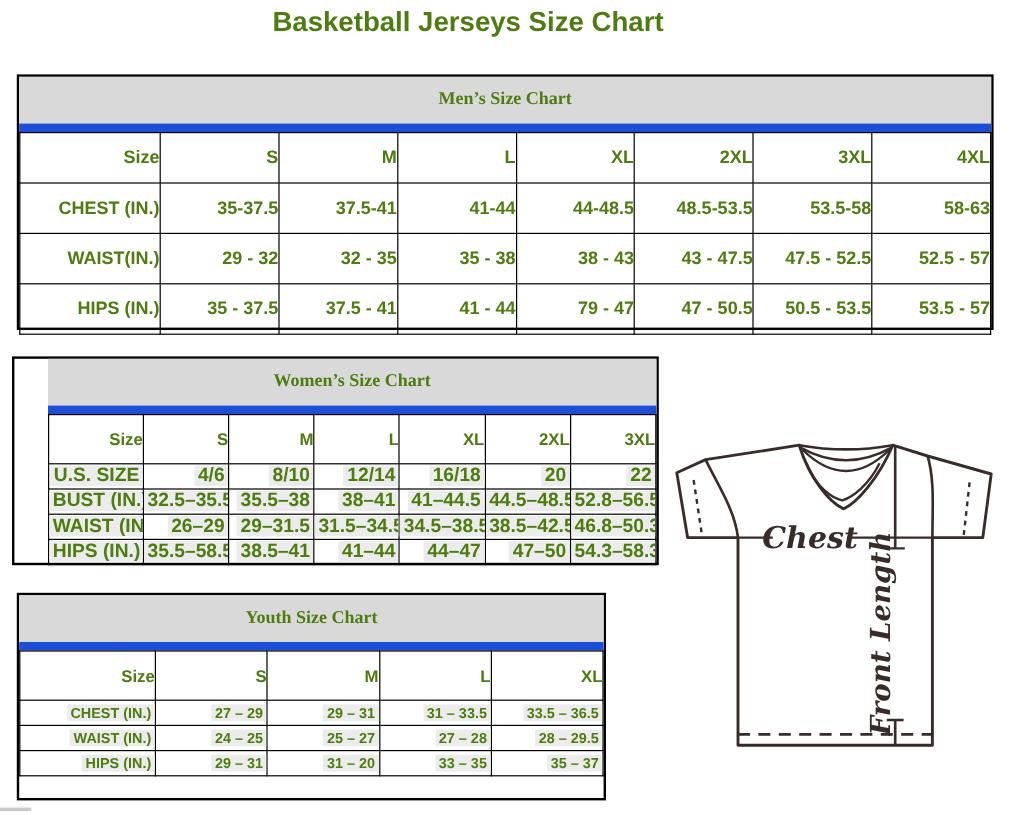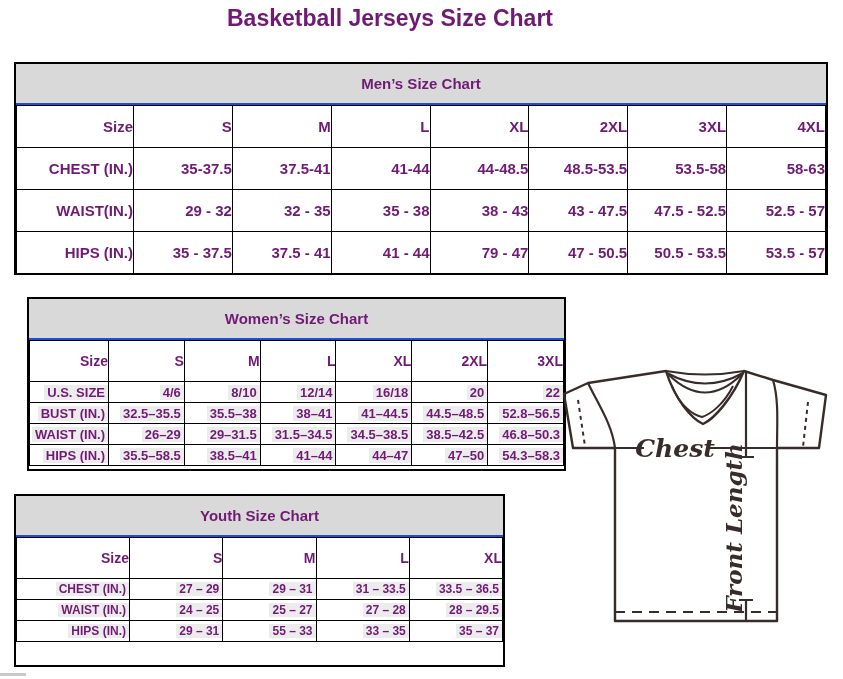--- a/index.html
+++ b/index.html
@@ -1,33 +1,33 @@
 <!DOCTYPE html>
 <html><head>
 <meta charset="utf-8">
 <style>
   html,body{margin:0;padding:0;background:#fff;}
   .page{position:relative;width:843px;height:676px;background:#ffffff;overflow:hidden;
-        font-family:"Liberation Sans",sans-serif;color:#701a75;}
+        font-family:"Liberation Sans",sans-serif;color:#4d7c0f;}
   .title{position:absolute;top:5px;left:0;width:780px;margin:0;text-align:center;
          font-size:23px;font-weight:bold;}
   .tbl{position:absolute;border:2px solid #000;background:#fff;box-sizing:border-box;}
-  .tbl-title{background:#d9d9d9;border-bottom:2px solid #1d4ed8;height:39px;
+  .tbl-title{background:#d9d9d9;border-bottom:7px solid #1d4ed8;height:39px;
              display:flex;align-items:center;justify-content:center;
-             font-weight:bold;font-size:15px;}
+             font-weight:bold;font-size:15px;font-family:Liberation Serif, serif;}
   table{border-collapse:collapse;table-layout:fixed;width:100%;
         font-weight:bold;text-align:right;}
   td{border:1px solid #000;padding:0;white-space:nowrap;overflow:hidden;}
   
   .mens{left:14px;top:62px;width:814px;height:213px;}
   .mens td{height:41px;font-size:15px;}
   
-  .womens{left:27px;top:297px;width:539px;height:174px;}
+  .womens{left:10px;top:297px;width:539px;height:174px;padding-left:28px;}
   .womens tr.szrow td{height:40px;font-size:14px;}
-  .womens tr.drow td{height:20px;font-size:13px;}
+  .womens tr.drow td{height:20px;font-size:16px;}
   
   .youth{left:14px;top:494px;width:491px;height:173px;}
   .youth tr.szrow td{height:40px;font-size:14px;}
   .youth tr.drow td{height:20px;font-size:12px;}
   .hl{background:#ececec;padding:0 3px;}
   
   .jersey{position:absolute;left:560px;top:362px;}
   .jersey path,.jersey line{fill:none;stroke:#382c2a;}
   .jersey text{fill:#382c2a;font-family:"DejaVu Serif",serif;
                font-style:italic;font-weight:bold;}
@@ -174,21 +174,21 @@
       <tr class="drow">
         <td><span class="hl">WAIST (IN.)</span></td>
         <td><span class="hl">24 – 25</span></td>
         <td><span class="hl">25 – 27</span></td>
         <td><span class="hl">27 – 28</span></td>
         <td><span class="hl">28 – 29.5</span></td>
       </tr>
       <tr class="drow">
         <td><span class="hl">HIPS (IN.)</span></td>
         <td><span class="hl">29 – 31</span></td>
-        <td><span class="hl">55 – 33</span></td>
+        <td><span class="hl">31 – 20</span></td>
         <td><span class="hl">33 – 35</span></td>
         <td><span class="hl">35 – 37</span></td>
       </tr>
       </tbody>
     </table>
   </section>
 
   <svg class="jersey" width="272" height="266" viewBox="0 0 272 266">
 
     <path stroke-width="2.4" stroke-linejoin="round" stroke-linecap="round" d="M106,9 L28,21 L4,32 L13,86 L55,86 L55,259 L217,259 L217,86 L259,86 L266,33 L213,18 L184,9"></path>

